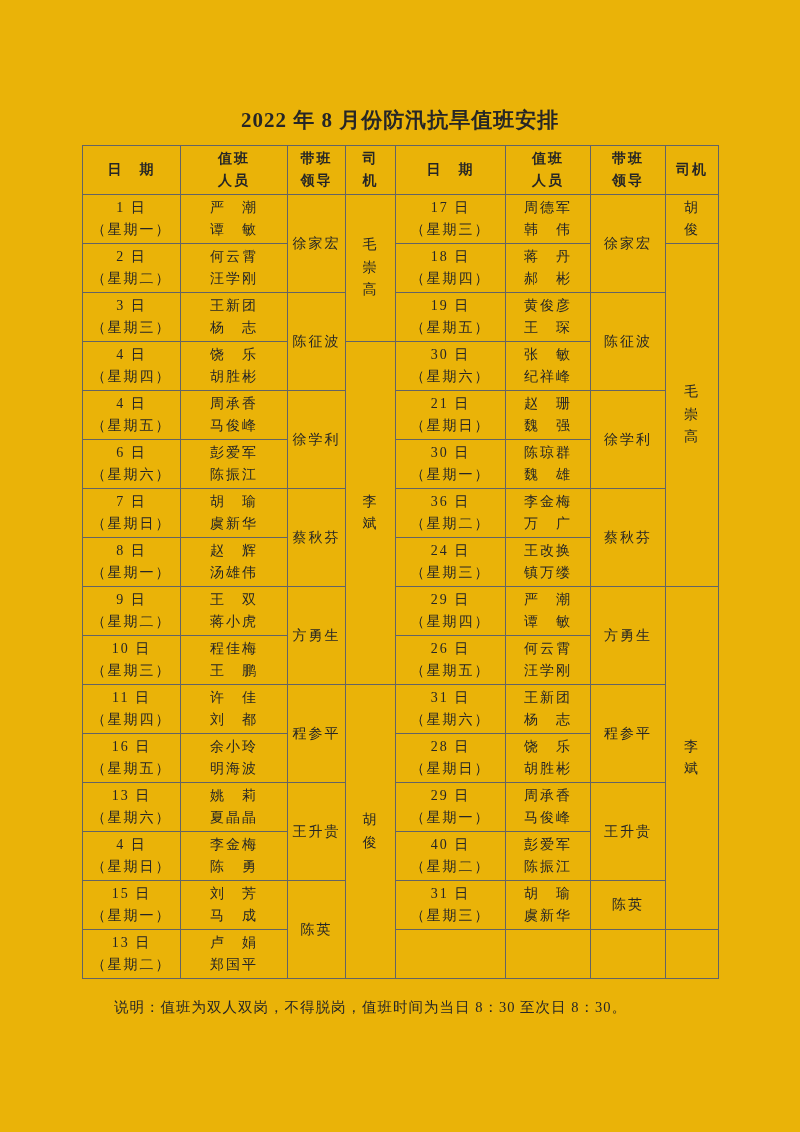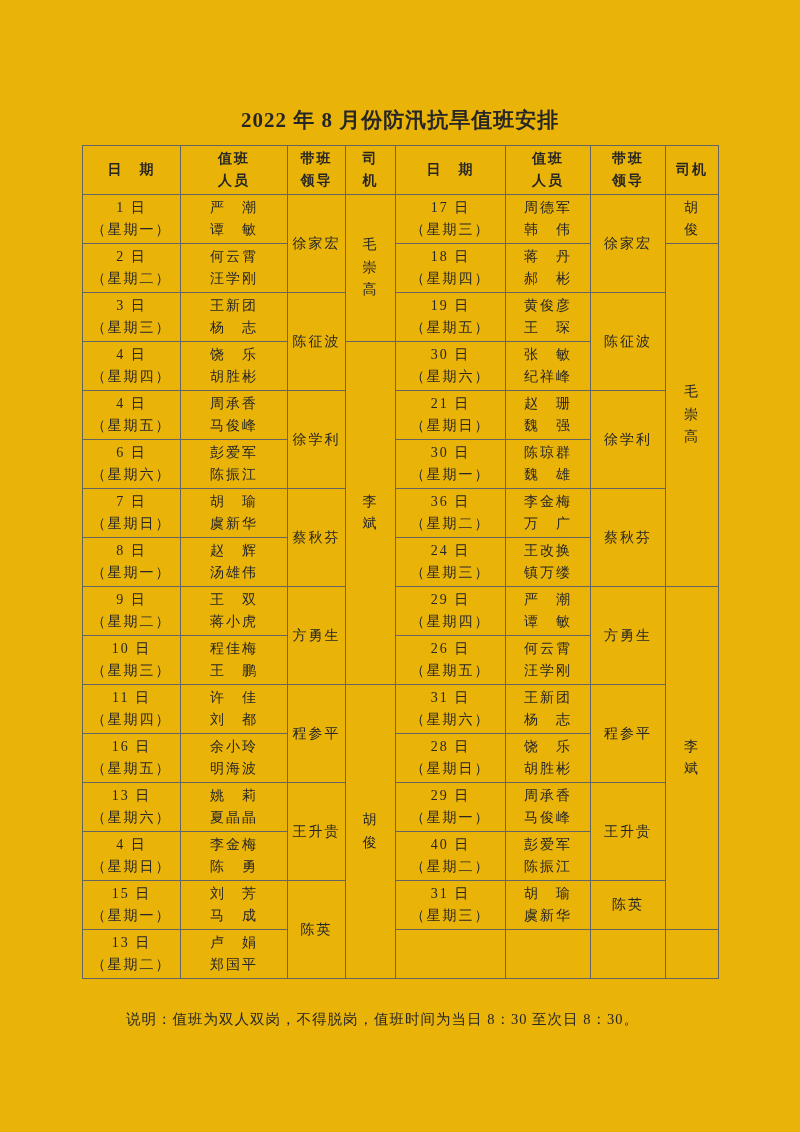--- a/index.html
+++ b/index.html
@@ -25,21 +25,21 @@
     font-size:14px; font-weight:normal;
     line-height:1.55;
     letter-spacing:2px;
     overflow:hidden;
   }
   table.roster th { height:48px; font-weight:bold; }
   table.roster tr.body-row { height:49px;margin-left:37px; }
   td.driver div { line-height:1.6; }
   .note {
     position:absolute; left:114px; top:998px;
-    margin:12px; font-size:14.5px; letter-spacing:1px;
+    margin:0; font-size:14.5px; letter-spacing:1px;
   }
 </style>
 </head>
 <body>
 
 <div class="page">
   <h1 class="title">2022 年 8 月份防汛抗旱值班安排</h1>
 
   <table class="roster">
     <colgroup>

